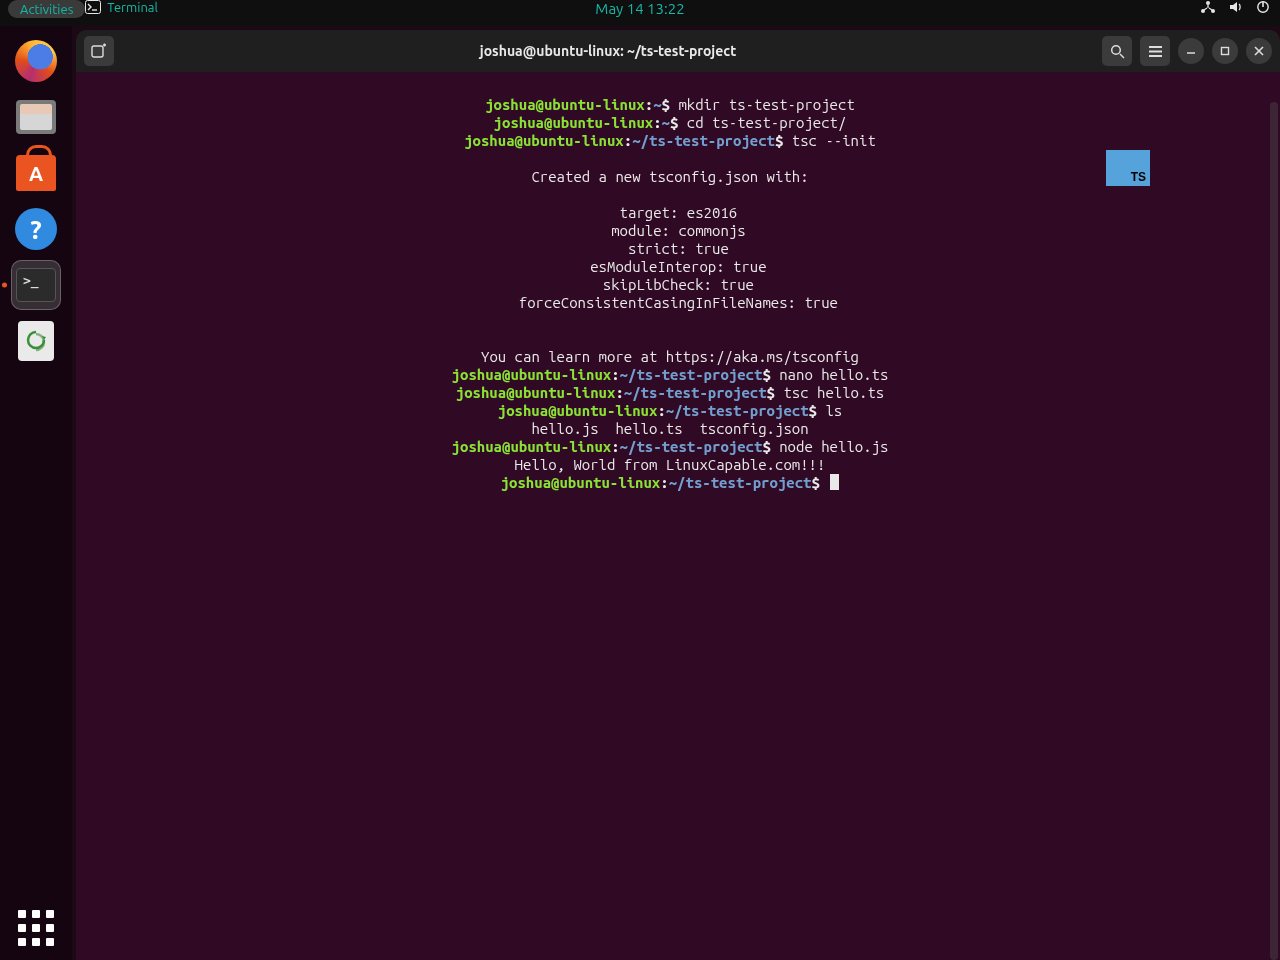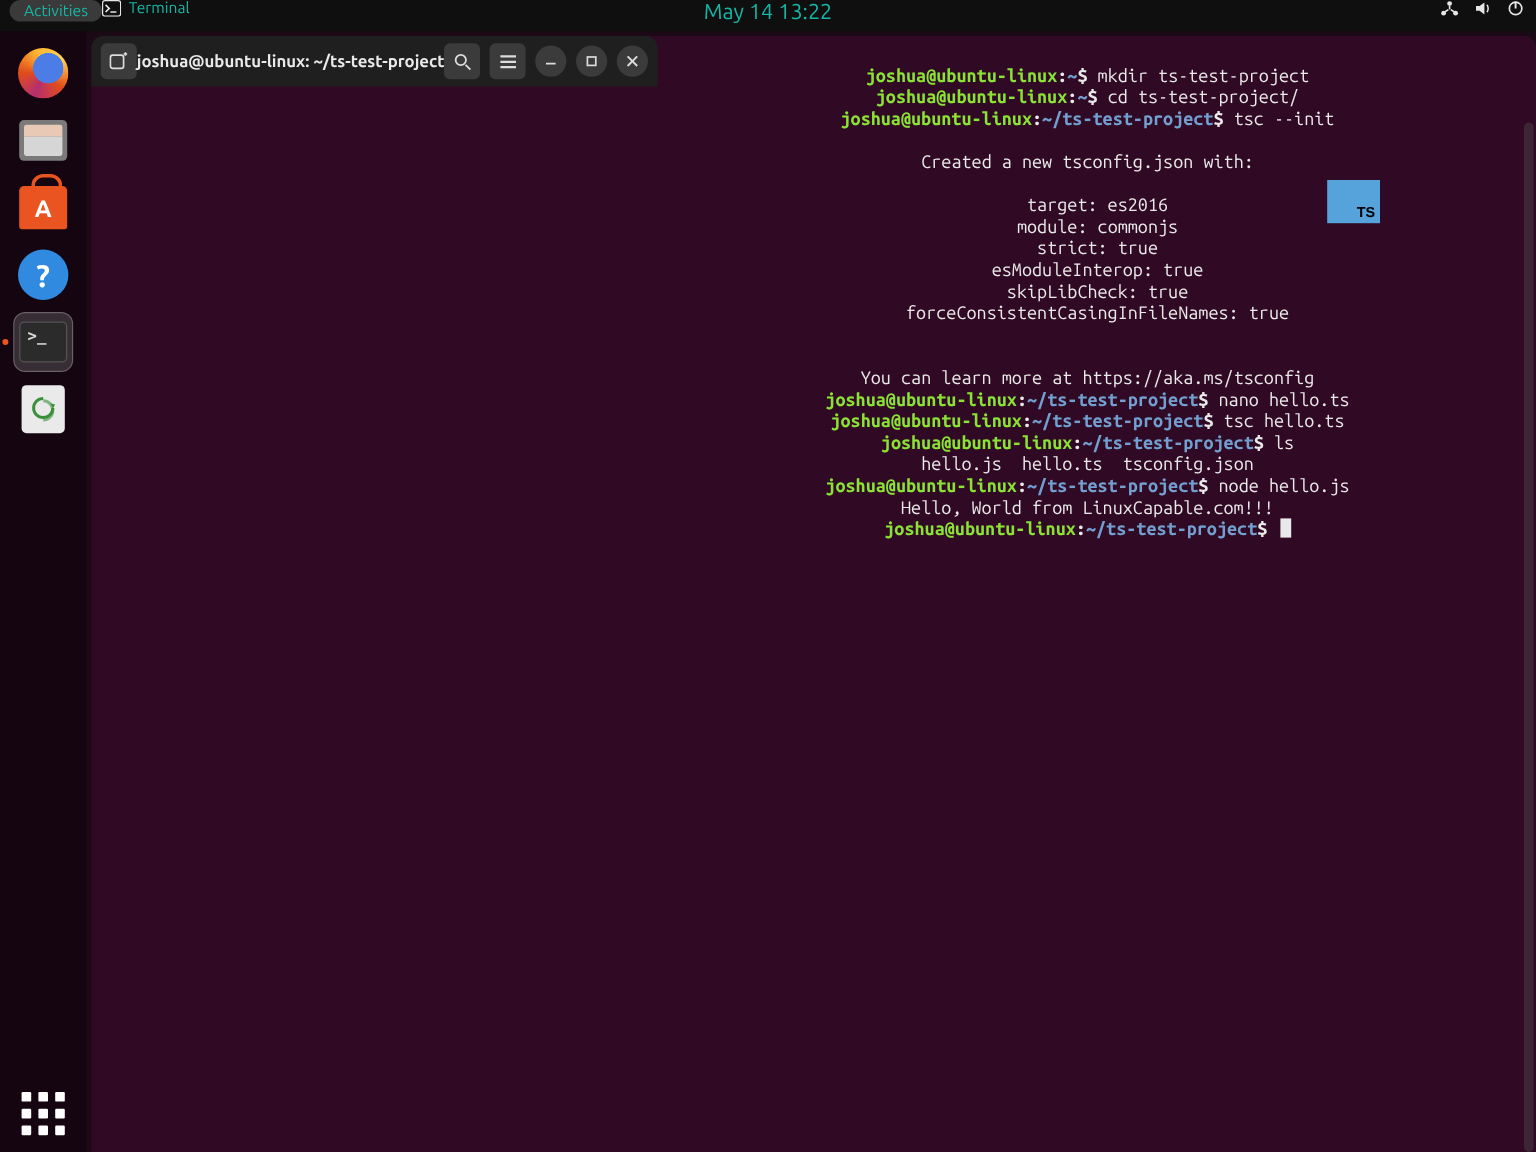--- a/index.html
+++ b/index.html
@@ -15,21 +15,21 @@
     position: relative;
   }
   .activities {
     margin-left: 8px; padding: 2px 12px;
     background: #3a3a3a; border-radius: 12px;
   }
   .topbar-app { display:flex; align-items:center; gap:6px; }
   .topbar-app svg { display:block; }
   .topbar-center {
     position:absolute; left:50%; transform:translateX(-50%);
-    font-size:18px;
+    font-size:15px;
   }
   .topbar-right { position:absolute; right:10px; display:flex; gap:12px; align-items:center; }
   .topbar-right svg { display:block; }
 
   
   .dock {
     position: absolute;
     left: 0; top: 26px; bottom: 0; width: 72px;
     background: rgba(20,5,15,0.85);
     display: flex; flex-direction: column; align-items: center;
@@ -74,21 +74,21 @@
   .ic-terminal { width:40px; height:34px; background:#2b2b2b; border:1px solid #555; border-radius:4px; position:relative; }
   .ic-terminal::after { content:">_"; position:absolute; top:4px; left:6px; color:#ddd; font:bold 13px monospace; }
   .ic-trash { width:36px; height:40px; background:#eaeaea; border-radius:4px; display:flex; align-items:center; justify-content:center; }
   .ic-trash svg { display:block; }
 
   
   .window {
     position:absolute; left:76px; right:0; top:30px; bottom:0;
     background:#300A24;
     border-radius:10px 10px 0 0;
-    display:flex; flex-direction:row;
+    display:flex; flex-direction:column;
     overflow:hidden;
   }
   .titlebar {
     height:42px; background:#1f1f1f;
     display:flex; align-items:center;
     padding:0 8px;
     border-radius:10px 10px 0 0;
   }
   .titlebar-btn {
     width:30px; height:30px; border-radius:5px;

